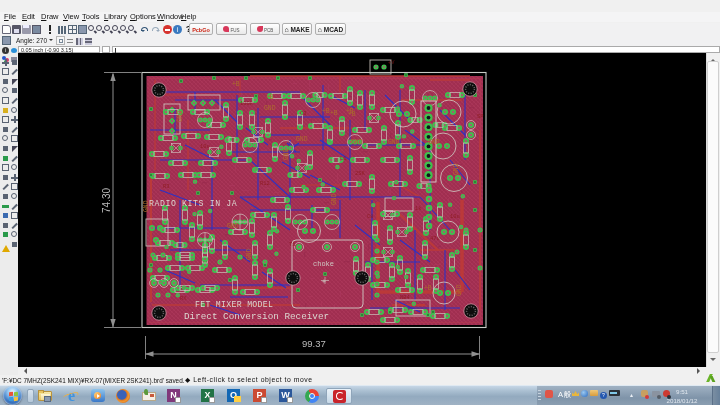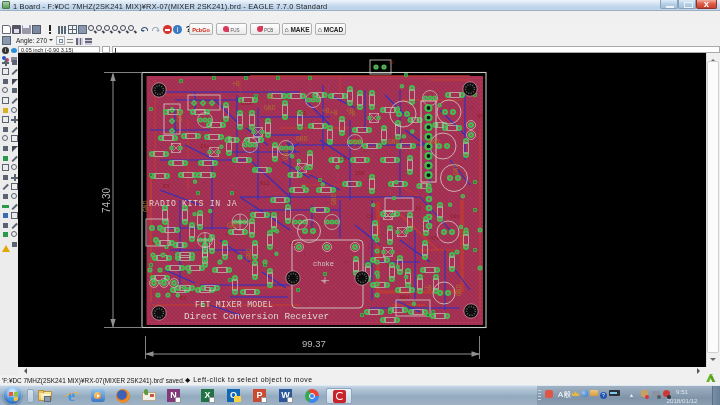--- a/index.html
+++ b/index.html
@@ -1328,31 +1328,31 @@
       <line x1="104" y1="72.5" x2="141" y2="72.5" stroke="#909090" stroke-width="0.9"></line>
       <line x1="104" y1="327.5" x2="141" y2="327.5" stroke="#909090" stroke-width="0.9"></line>
       <text x="110" y="213" transform="rotate(-90 110 213)" font-family="Liberation Sans, sans-serif" font-size="10" fill="#bcbcbc">74.30</text>
       <line x1="145" y1="354" x2="480" y2="354" stroke="#909090" stroke-width="1"></line>
       <polygon points="145,354 153.5,351.3 153.5,356.7" fill="#909090"></polygon>
       <polygon points="480,354 471.5,351.3 471.5,356.7" fill="#909090"></polygon>
       <line x1="145.5" y1="336" x2="145.5" y2="359" stroke="#909090" stroke-width="0.9"></line>
       <line x1="479.5" y1="336" x2="479.5" y2="359" stroke="#909090" stroke-width="0.9"></line>
       <text x="302" y="347" font-family="Liberation Sans, sans-serif" font-size="9.5" fill="#bcbcbc">99.37</text>
     </svg>
-<div id="titlebar">
- <div class="abs" style="left:2px;top:1px;width:8px;height:8px;background:linear-gradient(#aacfaa,#5a9a5a);border:1px solid #4a7a4a;border-radius:1px"></div>
- <span class="ttl">1 Board - F:¥DC 7MHZ(2SK241 MIX)¥RX-07(MIXER 2SK241).brd - EAGLE 7.7.0 Standard</span>
- <div class="wbtn" style="left:660px;width:18px">
-        <div class="wg" style="left:5px;top:5.5px;width:8px;height:2px;background:#eef4fa"></div>
-      </div>
- <div class="wbtn" style="left:678px;width:18px">
-        <div class="wg" style="left:4.5px;top:2px;width:9px;height:5.5px;background:none;border:1.6px solid #e8f0f8"></div>
-      </div>
- <div class="wbtn close" style="left:696px;width:21px;color:#fff;font-size:9.5px;font-weight:bold;text-align:center;line-height:8px">x</div>
-</div>
+<div id="menubar">
+      <span style="left:4px"><u>F</u>ile</span>
+      <span style="left:22px"><u>E</u>dit</span>
+      <span style="left:41px"><u>D</u>raw</span>
+      <span style="left:63px"><u>V</u>iew</span>
+      <span style="left:82px"><u>T</u>ools</span>
+      <span style="left:104px"><u>L</u>ibrary</span>
+      <span style="left:130px"><u>O</u>ptions</span>
+      <span style="left:157px"><u>W</u>indow</span>
+      <span style="left:181px"><u>H</u>elp</span>
+    </div>
 <div id="tb1">
       <div class="ic" style="left:2px;top:2px;width:9px;height:9px;background:#fdfdfd;border:1px solid #667;border-top-right-radius:3px"></div>
       <div class="ic" style="left:12px;top:2px;width:9px;height:9px;background:#556;border-radius:1px">
         <div class="ic" style="left:2px;top:4px;width:5px;height:4px;background:#dde"></div>
       </div>
       <div class="ic" style="left:22px;top:2px;width:9px;height:9px;background:#99a;border-radius:1px">
         <div class="ic" style="left:1px;top:0px;width:6px;height:3px;background:#eef"></div>
       </div>
       <div class="ic" style="left:32px;top:2px;width:9px;height:9px;background:#7a8aa0;border:1px solid #556"></div>
       <div class="ic" style="left:46px;top:2px;width:9px;height:9px;">

